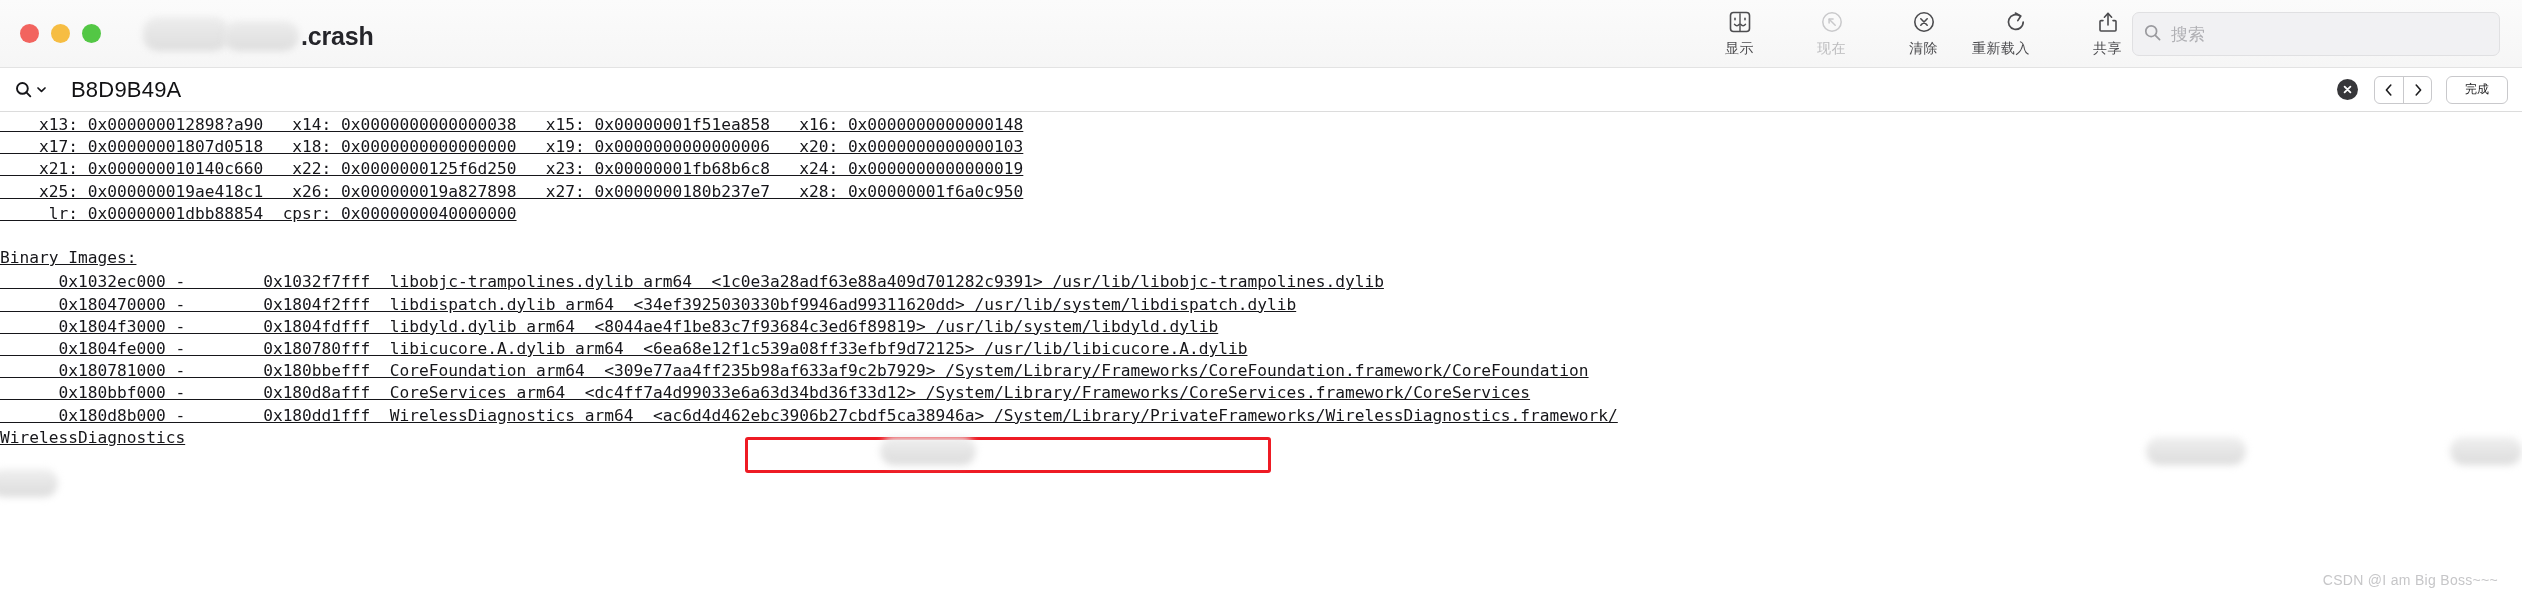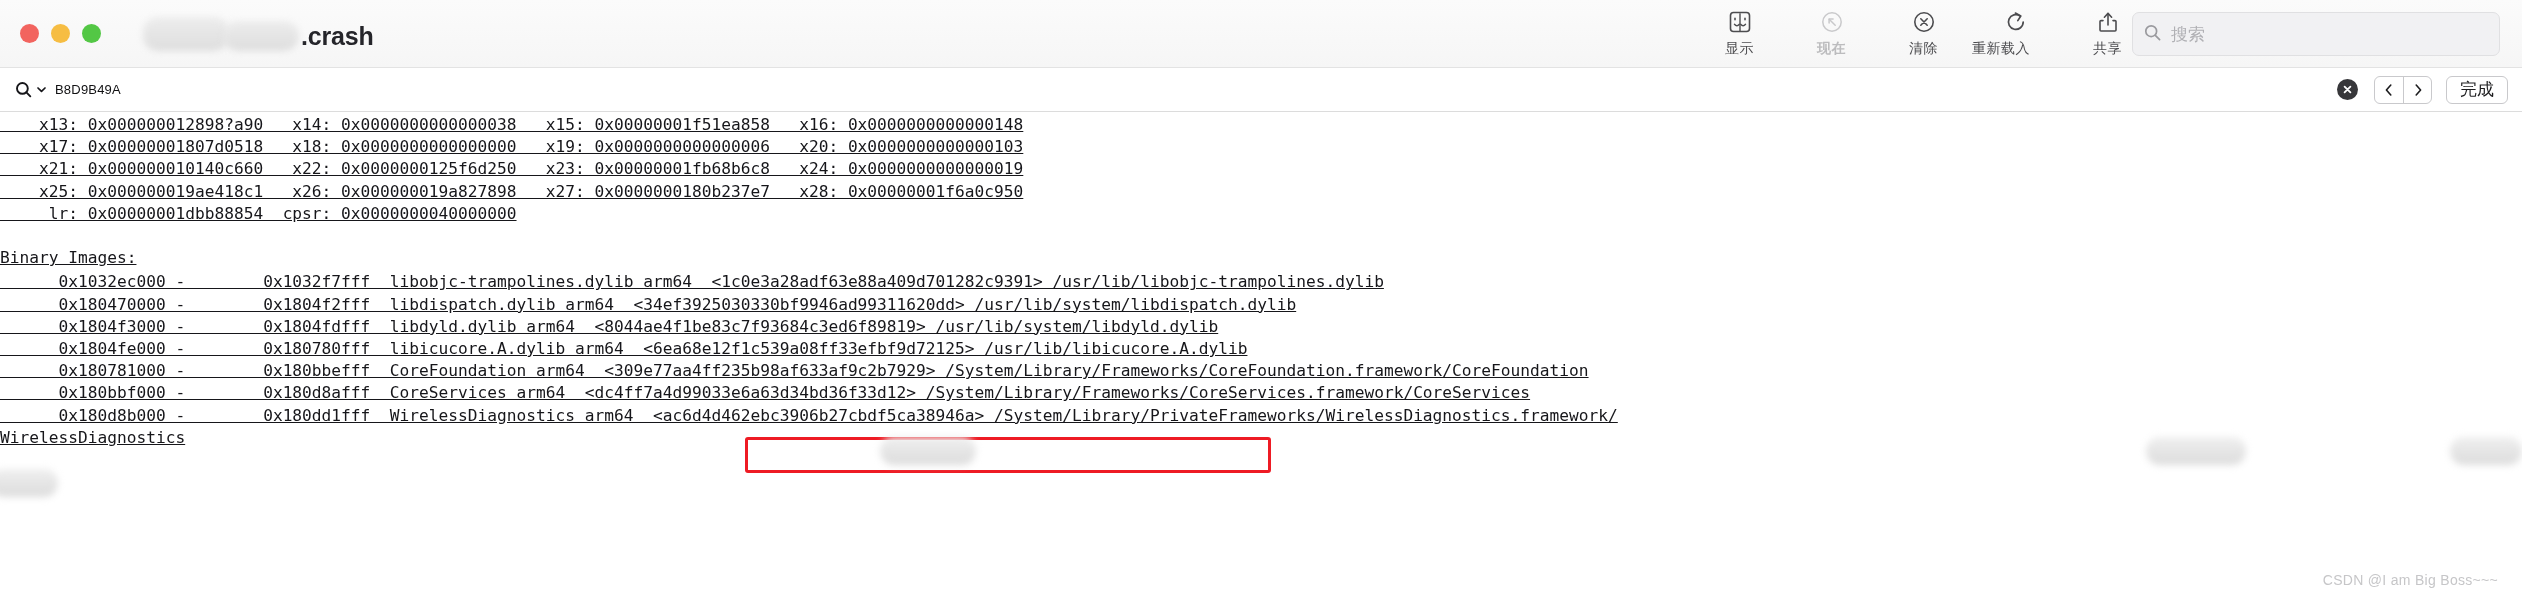--- a/index.html
+++ b/index.html
@@ -91,21 +91,21 @@
     display: flex;
     align-items: center;
     justify-content: center;
   }
   .tool .lbl {
     font-size: 14px;
     color: #4c4c4f;
     white-space: nowrap;
     letter-spacing: 0.5px;
   }
-  .tool.disabled .lbl { color: #bcbcbe; font-weight: bold; }
+  .tool.disabled .lbl { color: #bcbcbe; }
   .tool svg { display: block; }
 
   
   .searchfield {
     position: absolute;
     right: 22px;
     top: 12px;
     width: 368px;
     height: 44px;
     border-radius: 7px;
@@ -139,23 +139,24 @@
     align-items: center;
     gap: 8px;
     position: relative;
   }
   .findinput .magnifier-grp {
     display: flex;
     align-items: center;
     gap: 2px;
   }
   .find-value {
-    font-size: 13px;
+    font-size: 22px;
     color: #111113;
     letter-spacing: 0.2px;
+    margin-left: 16px;
   }
   .clear-btn {
     width: 21px; height: 21px;
     border-radius: 50%;
     background: #37373a;
     display: flex; align-items: center; justify-content: center;
     margin-right: 16px;
     cursor: pointer;
   }
   .clear-btn svg { display:block; }
@@ -176,21 +177,21 @@
   }
   .segmented .seg + .seg { border-left: 1px solid #c9c9cc; }
 
   .done-btn {
     height: 28px;
     min-width: 62px;
     padding: 0 12px;
     border: 1px solid #c9c9cc;
     border-radius: 6px;
     background: #ffffff;
-    font-size: 17px;
+    font-size: 12px;
     color: #1d1d1f;
     display: flex; align-items: center; justify-content: center;
     cursor: pointer;
   }
 
   
   .body {
     position: relative;
     flex: 1 1 auto;
     overflow: hidden;

